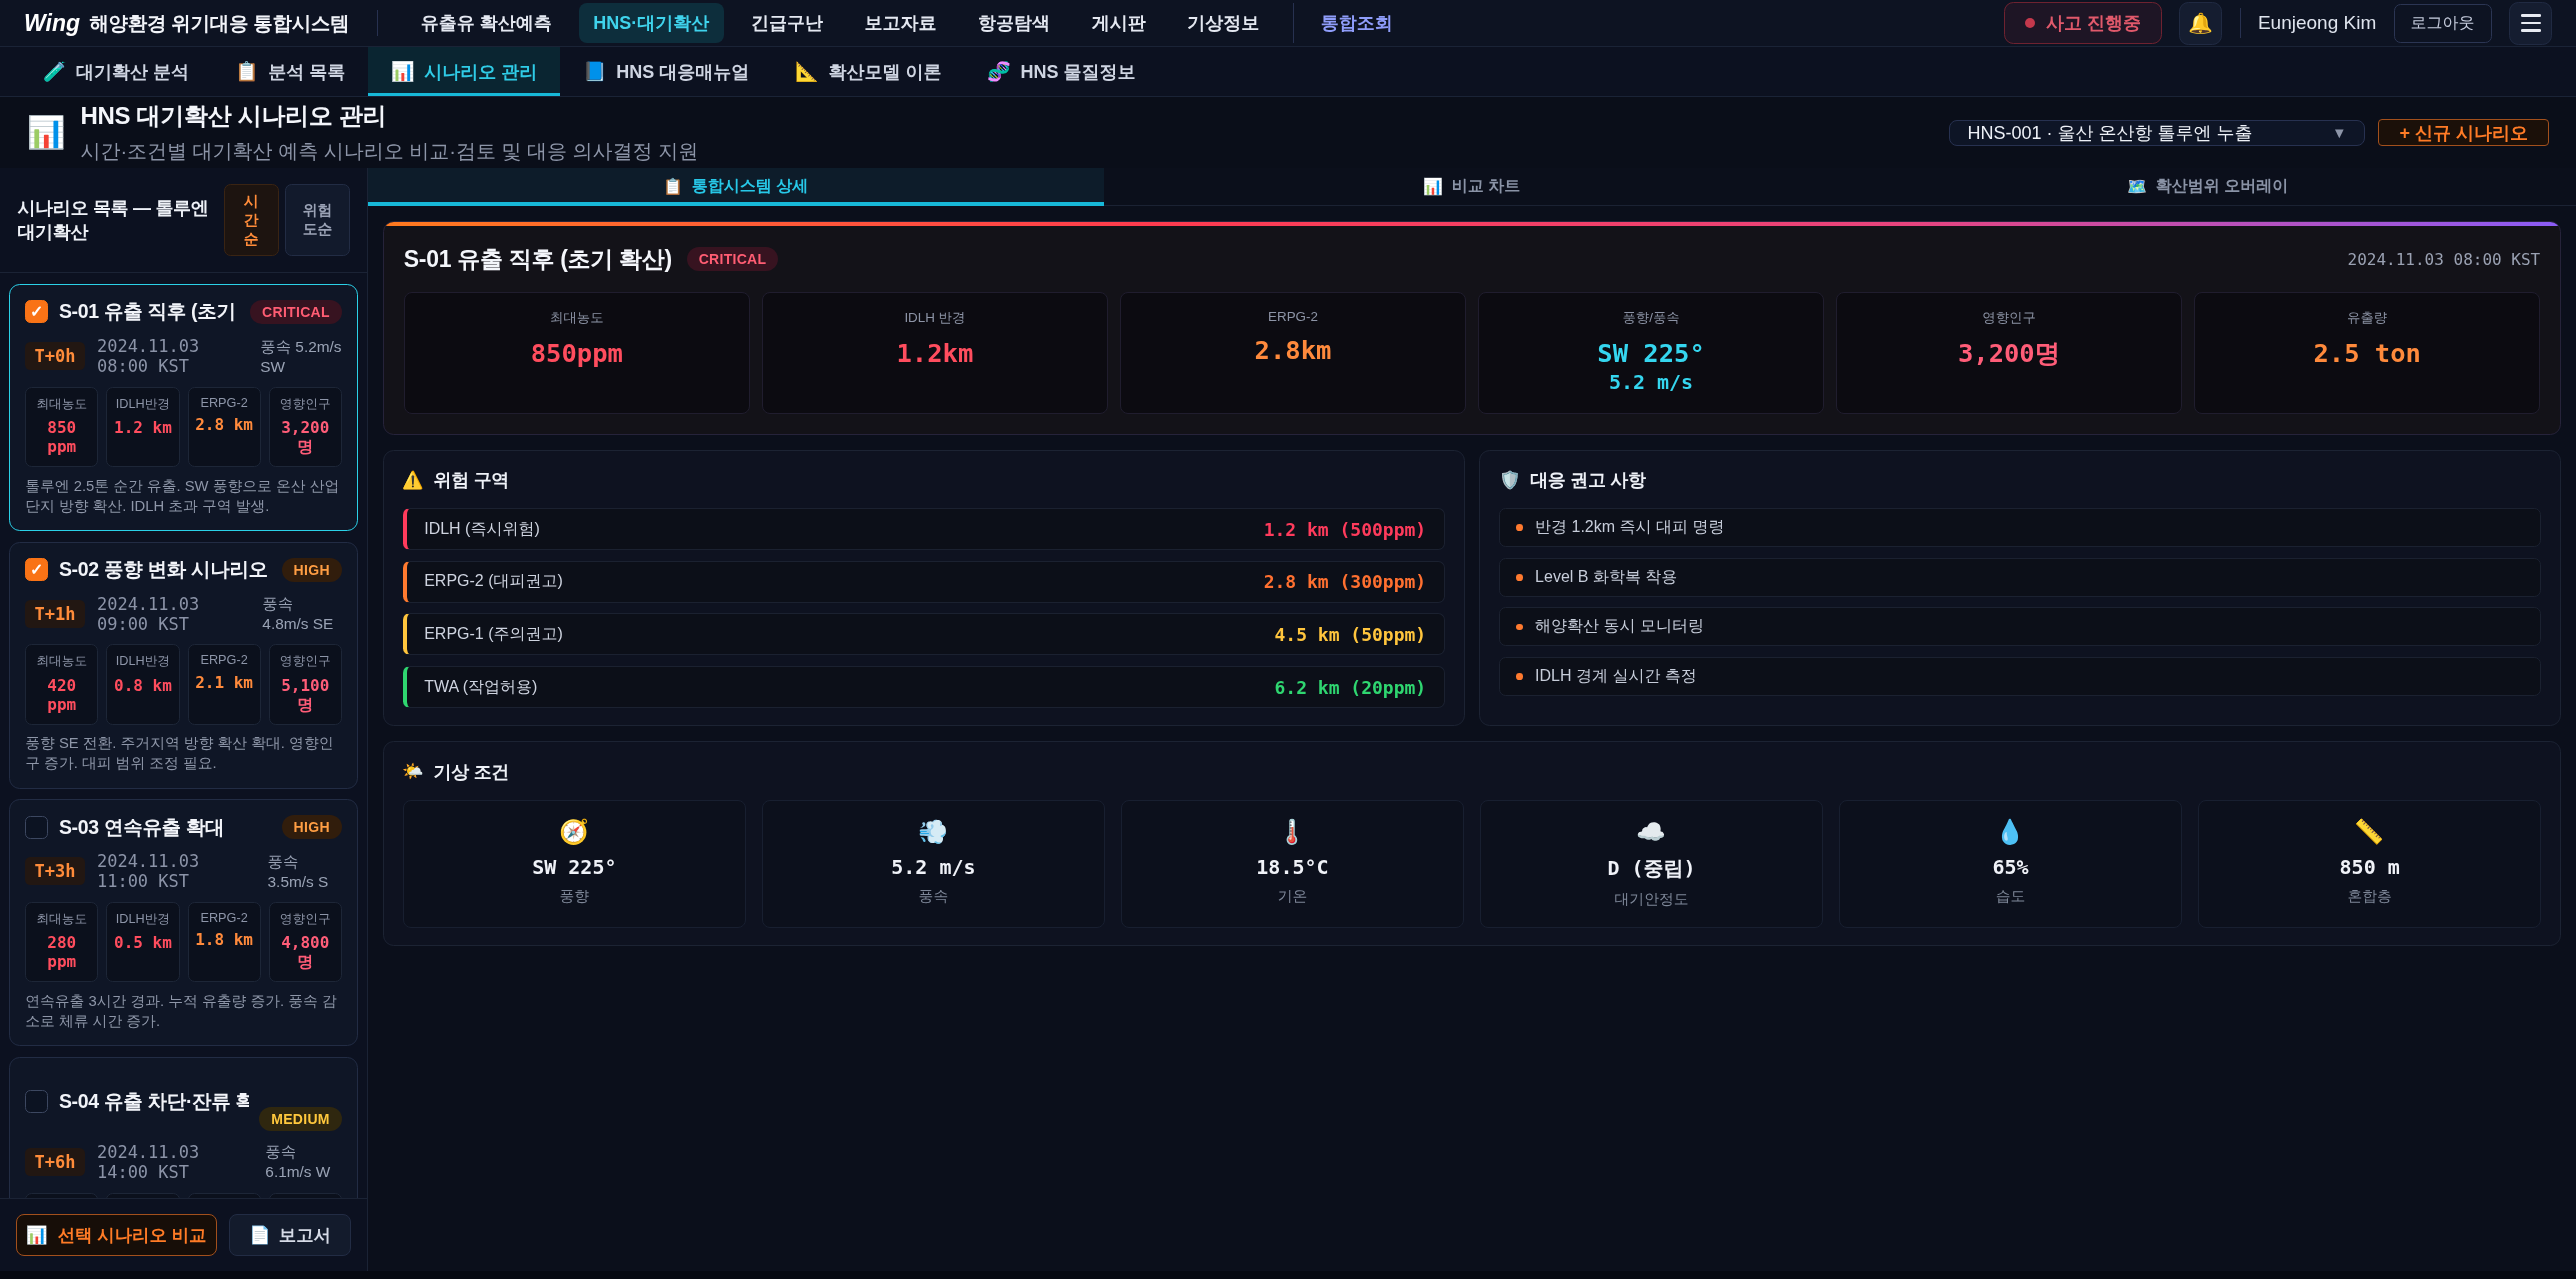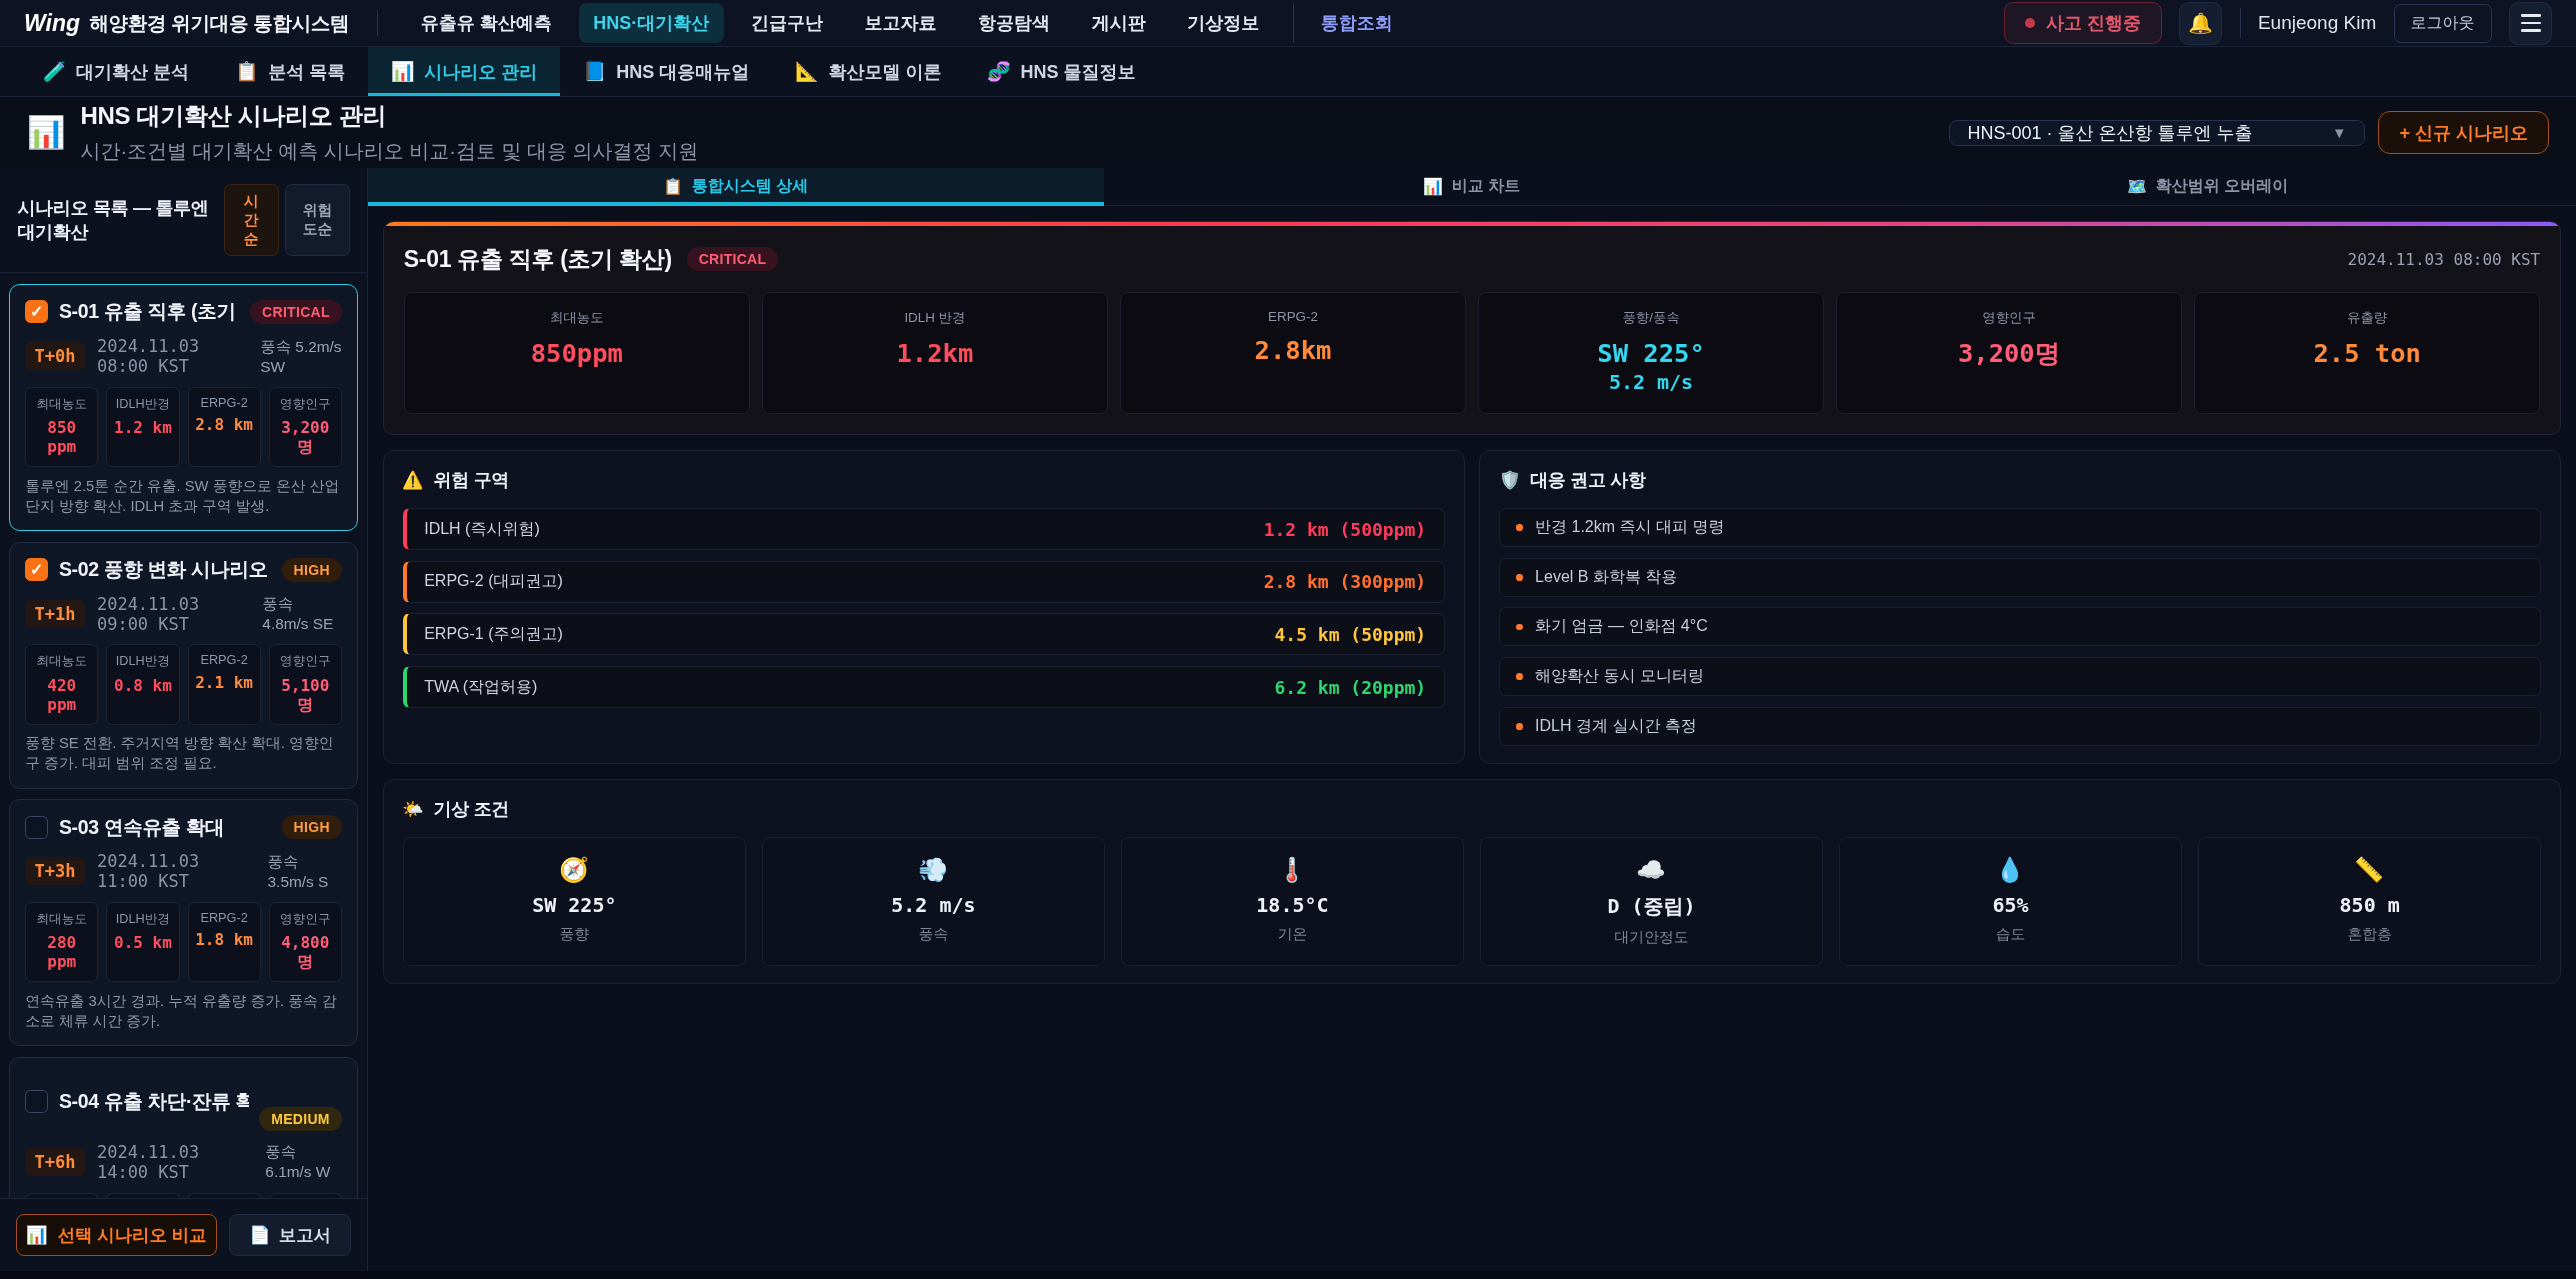--- a/index.html
+++ b/index.html
@@ -61,21 +61,21 @@
   .ph-text { display:flex; flex-direction:column; gap:5.4px; }
   .ph-title { font-size:24px; font-weight:bold; color:#f4f6fb; letter-spacing:-0.3px; }
   .ph-sub { font-size:20px; color:#8d95a8; }
   .ph-right { margin-left:auto; display:flex; align-items:center; gap:13.4px; }
   .scenario-select {
     min-width:416px; height:26px; background:#0e1526; border:0.7px solid #273150; border-radius:8px;
     display:flex; align-items:center; justify-content:space-between; padding:0 17.4px; font-size:18px; color:#eef1f7; cursor:pointer;
   }
   .select-caret { color:#8d95a8; font-size:14.8px; }
   .new-scenario-btn {
-    height:43px; padding:0 20px; background:#1b1009; border:0.7px solid #a3501c; border-radius:12px;
+    height:27px; padding:0 20px; background:#1b1009; border:0.7px solid #a3501c; border-radius:4px;
     color:#ff7b26; font-size:18px; font-weight:bold; cursor:pointer; font-family:inherit;
   }
 
   
   .content { flex:1; display:flex; min-height:0; }
 
   
   .sidebar { width:368px; flex:0 0 368px; background:#0c1120; border-right:0.7px solid #1b2335; display:flex; flex-direction:column; min-height:0; }
   .sb-head { display:flex; align-items:center; justify-content:space-between; padding:16px 17.4px; border-bottom:0.7px solid #1b2335; }
   .sb-title { font-size:18px; font-weight:bold; color:#eef1f7; letter-spacing:-0.3px; }
@@ -489,24 +489,20 @@
               <div class="rc-row">
                 <span class="rc-dot"></span>
                 <span class="rc-text">반경 1.2km 즉시 대피 명령</span>
               </div>
               <div class="rc-row">
                 <span class="rc-dot"></span>
                 <span class="rc-text">Level B 화학복 착용</span>
               </div>
               <div class="rc-row">
                 <span class="rc-dot"></span>
-                <span class="rc-text">화기 엄금 — 인화점 4°C</span>
-              </div>
-              <div class="rc-row">
-                <span class="rc-dot"></span>
                 <span class="rc-text">해양확산 동시 모니터링</span>
               </div>
               <div class="rc-row">
                 <span class="rc-dot"></span>
                 <span class="rc-text">IDLH 경계 실시간 측정</span>
               </div>
             </div>
           </section>
         </div>
 

